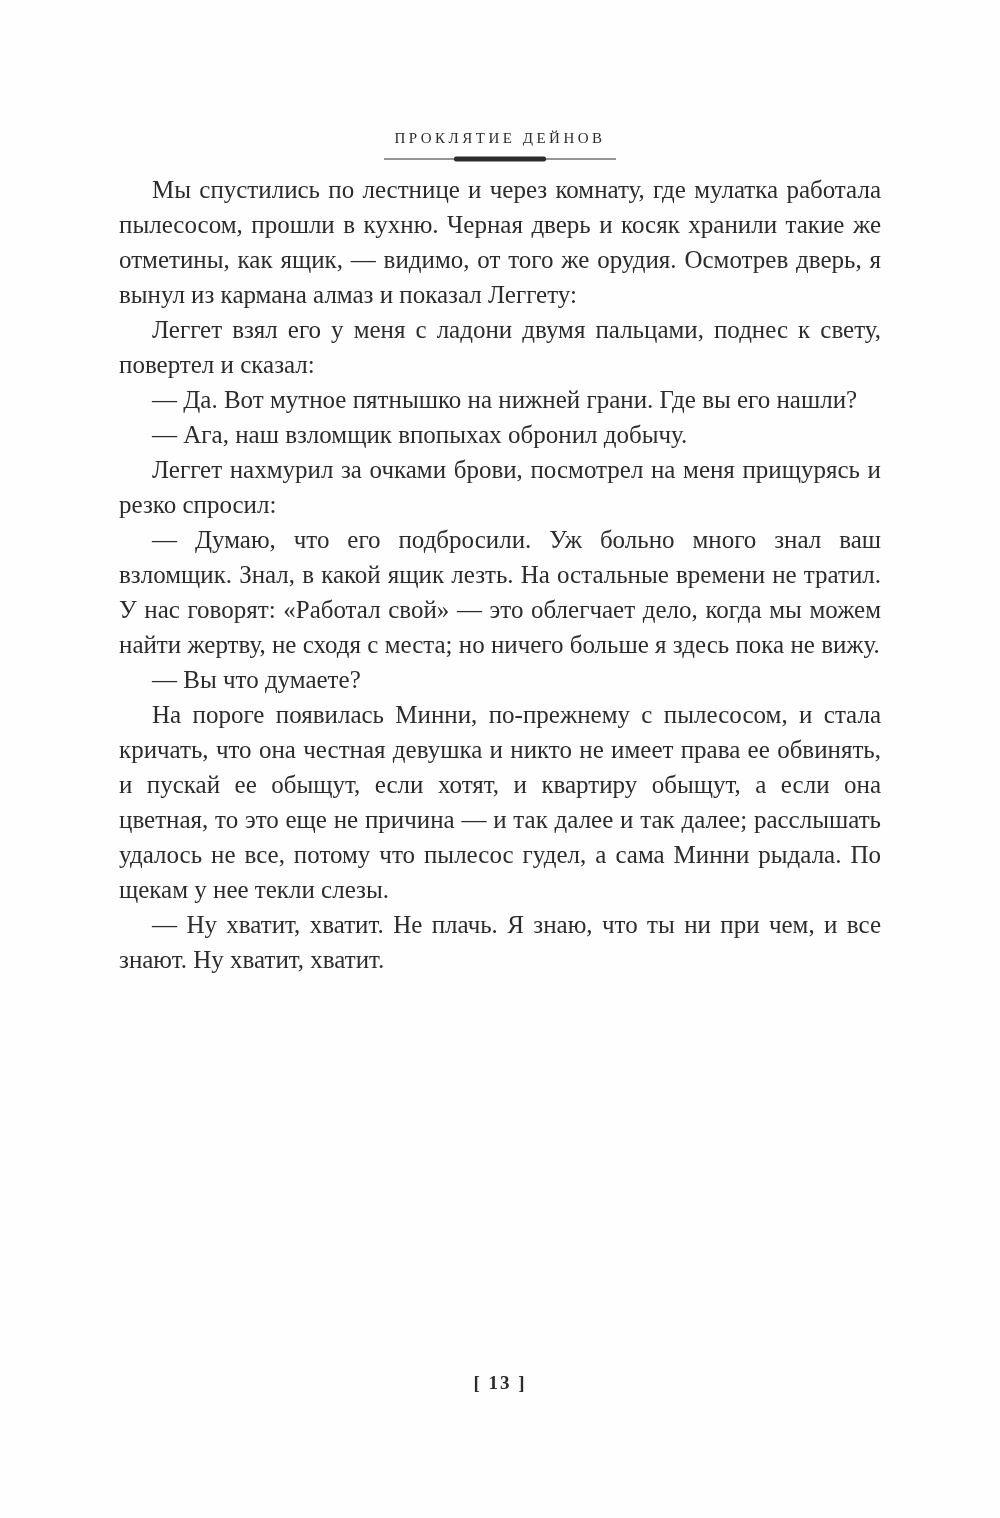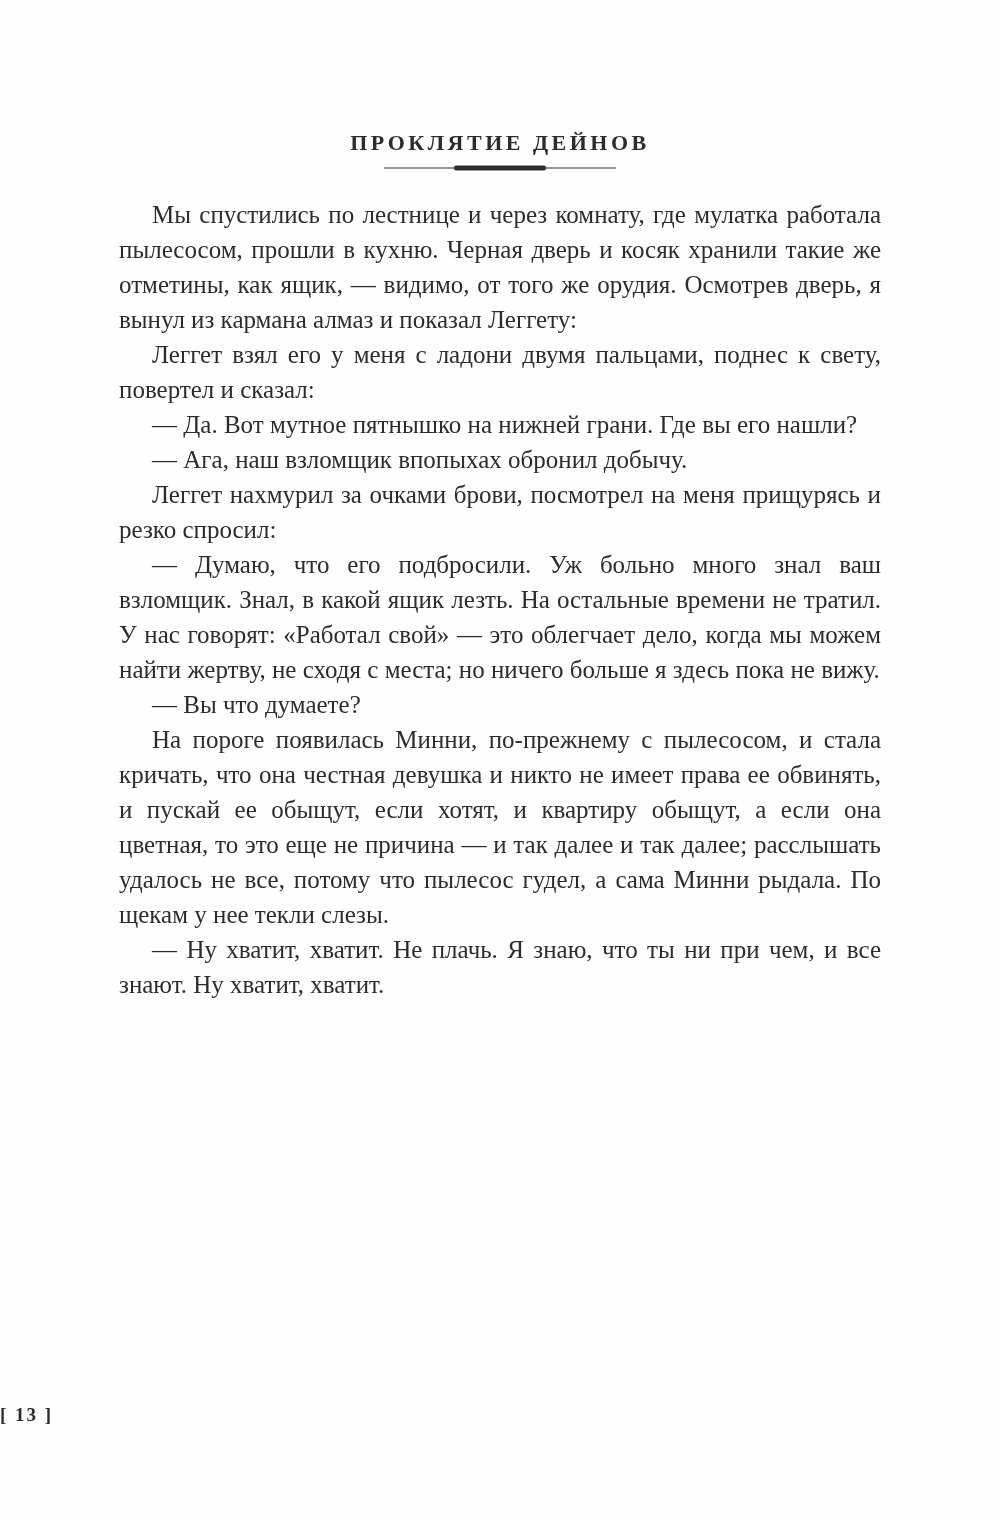--- a/index.html
+++ b/index.html
@@ -15,22 +15,22 @@
     background: #fefefe;
     overflow: hidden;
     font-family: "Liberation Serif", "DejaVu Serif", serif;
     color: #2c2c2c;
   }
   .running-head {
     padding-top: 130px;
   }
   .head-title {
     text-align: center;
-    font-size: 22px;
-    font-weight: 700;
+    font-size: 15px;
+    font-weight: 400;
     letter-spacing: 3.5px;
     color: #2c2c2c;
   }
   .head-rule {
     position: relative;
     width: 232px;
     height: 7px;
     margin: 8px auto 0 auto;
   }
   .rule-thin {
@@ -47,35 +47,36 @@
     left: 50%;
     top: 50%;
     transform: translate(-50%, -50%);
     width: 92px;
     height: 5px;
     border-radius: 2px;
     background: #2c2c2c;
   }
   .text-block {
     width: 762px;
-    margin: 26px auto 0 auto;
+    margin: 10px auto 0 auto;
     font-size: 25px;
     line-height: 35px;
     text-align: justify;
   }
   .para {
     margin: 0;
     padding: 0;
     text-indent: 33px;
   }
   .folio {
     position: absolute;
-    top: 1404px;
+    top: 1372px;
     left: 0;
     width: 100%;
+    text-align: center;
     font-size: 19px;
     font-weight: 700;
     letter-spacing: 2px;
     color: #2c2c2c;
   }
 </style>
 </head>
 <body>
 
 <div class="page">

